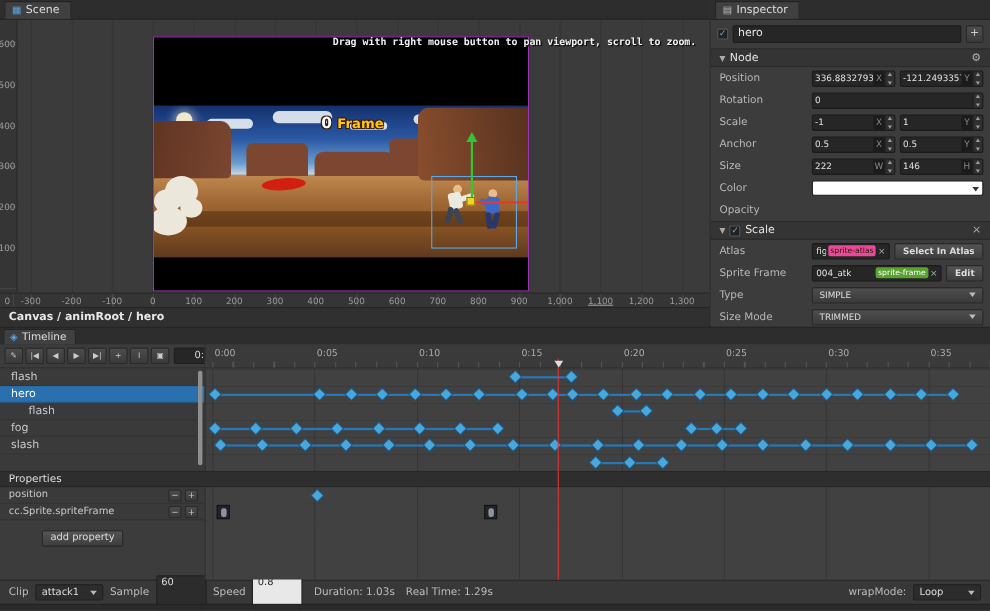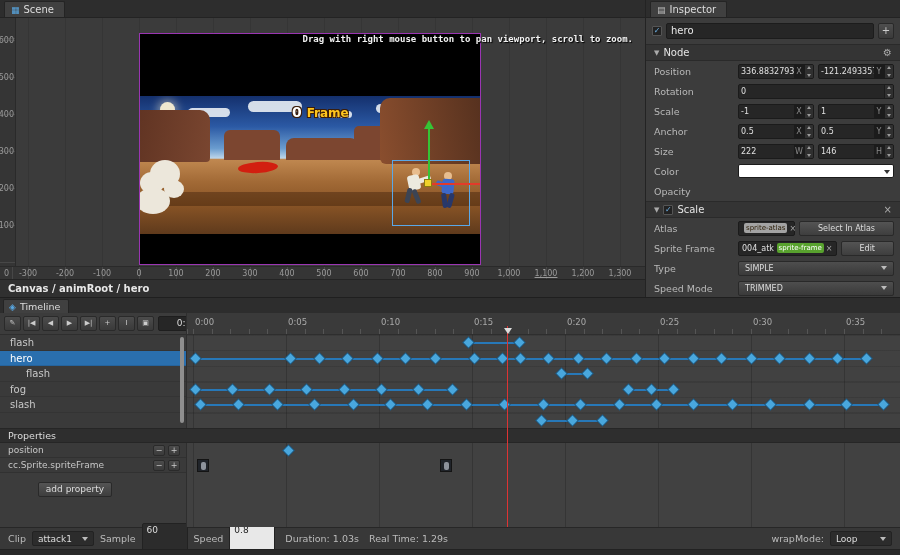--- a/index.html
+++ b/index.html
@@ -92,24 +92,24 @@
   .spin { width:9px; display:flex; flex-direction:column; background:#303030; border-left:1px solid #1b1b1b; flex:none; }
   .spin i { flex:1; position:relative; }
   .spin i::after { content:""; position:absolute; left:2px; border-left:2.5px solid transparent; border-right:2.5px solid transparent; }
   .spin .up::after { top:1px; border-bottom:3px solid #999; }
   .spin .dn::after { bottom:1px; border-top:3px solid #999; }
   .colorbar { flex:1; height:14px; background:#fff; border:1px solid #1b1b1b; border-radius:2px; position:relative; }
   .colorbar::after { content:""; position:absolute; right:3px; top:5px; border-left:3px solid transparent; border-right:3px solid transparent; border-top:4px solid #333; }
   .assetbox { flex:1; display:flex; align-items:center; height:15px; background:#262626; border:1px solid #1b1b1b; border-radius:2px; padding:0 3px; gap:2px; min-width:0; }
   .assetname { flex:1; font-size:8px; color:#e0e0e0; white-space:nowrap; overflow:hidden; }
   .badge { font-size:7px; padding:0 2px; border-radius:2px; line-height:10px; flex:none; }
-  .badge.atlas { background:#a3a3a3; color:#2a1c04; }
+  .badge.atlas { background:#ec4899; color:#2a1c04; }
   .badge.frame { background:#58a22e; color:#fff; }
   .asset-x { color:#aaa; font-size:8px; flex:none; }
-  .btn { height:15px; background:linear-gradient(#545454,#3e3e3e); border:1px solid #292929; border-radius:2px; color:#ddd; font-size:8px; padding:0 18px; line-height:13px; white-space:nowrap; flex:none; }
+  .btn { height:15px; background:linear-gradient(#545454,#3e3e3e); border:1px solid #292929; border-radius:2px; color:#ddd; font-size:8px; padding:0 7px; line-height:13px; white-space:nowrap; flex:none;font-weight:bold; }
   .dropdown { flex:1; height:15px; background:linear-gradient(#4e4e4e,#3a3a3a); border:1px solid #292929; border-radius:2px; color:#ddd; font-size:8px; padding:0 6px; line-height:13px; display:flex; align-items:center; min-width:0; }
   .dd-caret { width:0; height:0; border-left:3px solid transparent; border-right:3px solid transparent; border-top:4px solid #bbb; margin-left:auto; }
 
   
   .timeline { height:258px; display:flex; flex-direction:column; background:#3c3c3c; border-top:1px solid #1f1f1f; }
   .tl-tabbar { height:15px; background:#2d2d2d; display:flex; align-items:flex-end; padding-left:3px; }
   .tl-tab { height:14px; font-size:9.5px; padding:0 8px 0 5px; }
   .tl-main { flex:1; position:relative; display:flex; flex-direction:column; overflow:hidden; }
   .tl-row-top { height:22px; display:flex; flex:none; }
   .tl-toolbar { width:186px; display:flex; align-items:center; gap:2px; padding:0 4px; border-bottom:1px solid #2e2e2e; flex:none; }
@@ -416,21 +416,21 @@
           <span class="ilabel">Type</span>
           <div class="ictrl">
             <div class="dropdown">
               <span>SIMPLE</span>
               <span class="dd-caret"></span>
             </div>
           </div>
         </div>
 
         <div class="irow">
-          <span class="ilabel">Speed Mode</span>
+          <span class="ilabel">Size Mode</span>
           <div class="ictrl">
             <div class="dropdown">
               <span>TRIMMED</span>
               <span class="dd-caret"></span>
             </div>
           </div>
         </div>
 
       </div>
     </div>

